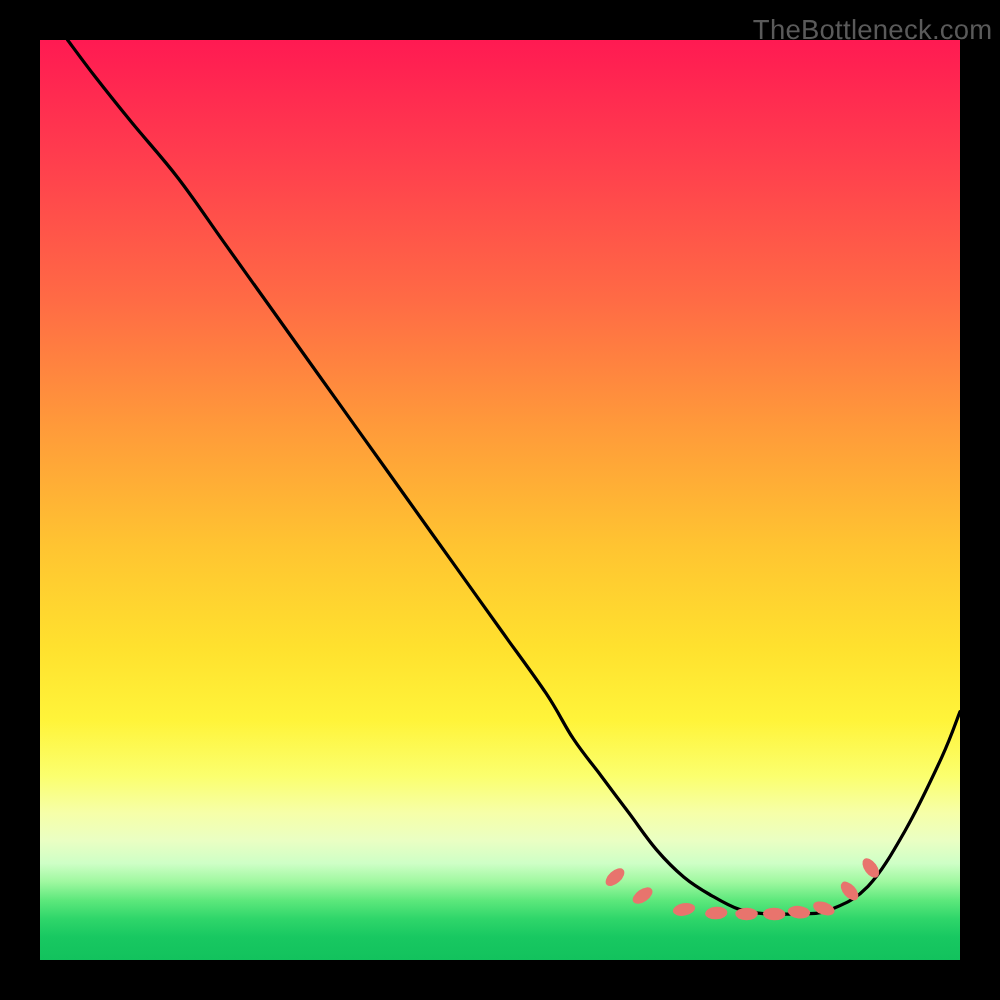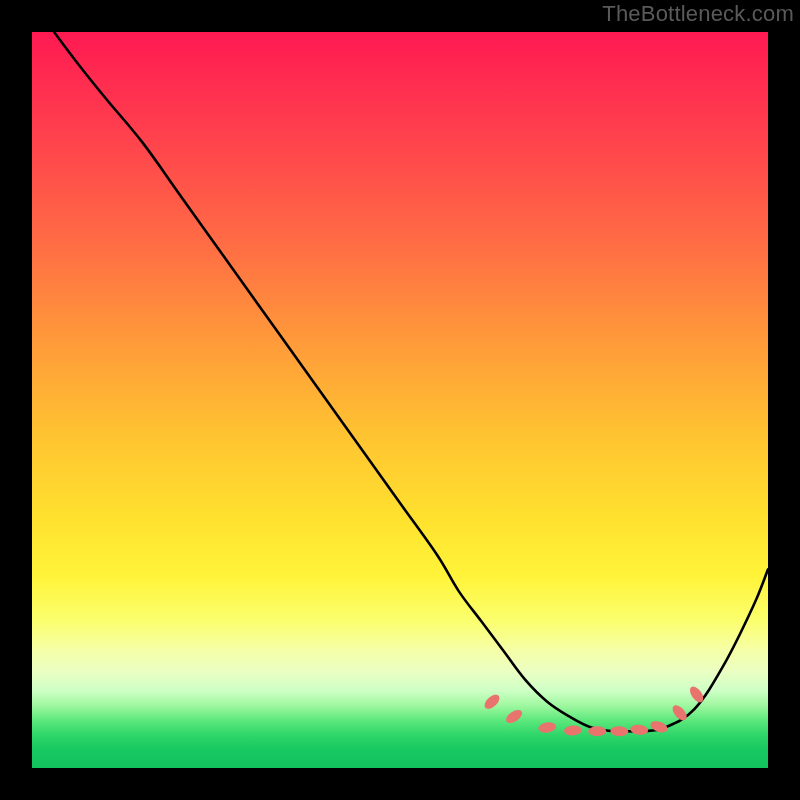--- a/index.html
+++ b/index.html
@@ -12,21 +12,21 @@
     font-family: Arial, Helvetica, sans-serif;
   }
   .frame {
     position: relative;
     width: 800px;
     height: 800px;
     background: #000;
   }
   .watermark {
     position: absolute;
-    top: 1px;
+    top: 11px;
     right: 6px;
     color: #5a5a5a;
     font-size: 22px;
     font-weight: 400;
     letter-spacing: 0.2px;
     z-index: 10;
     user-select: none;
   }
   .plot-area {
     position: absolute;

